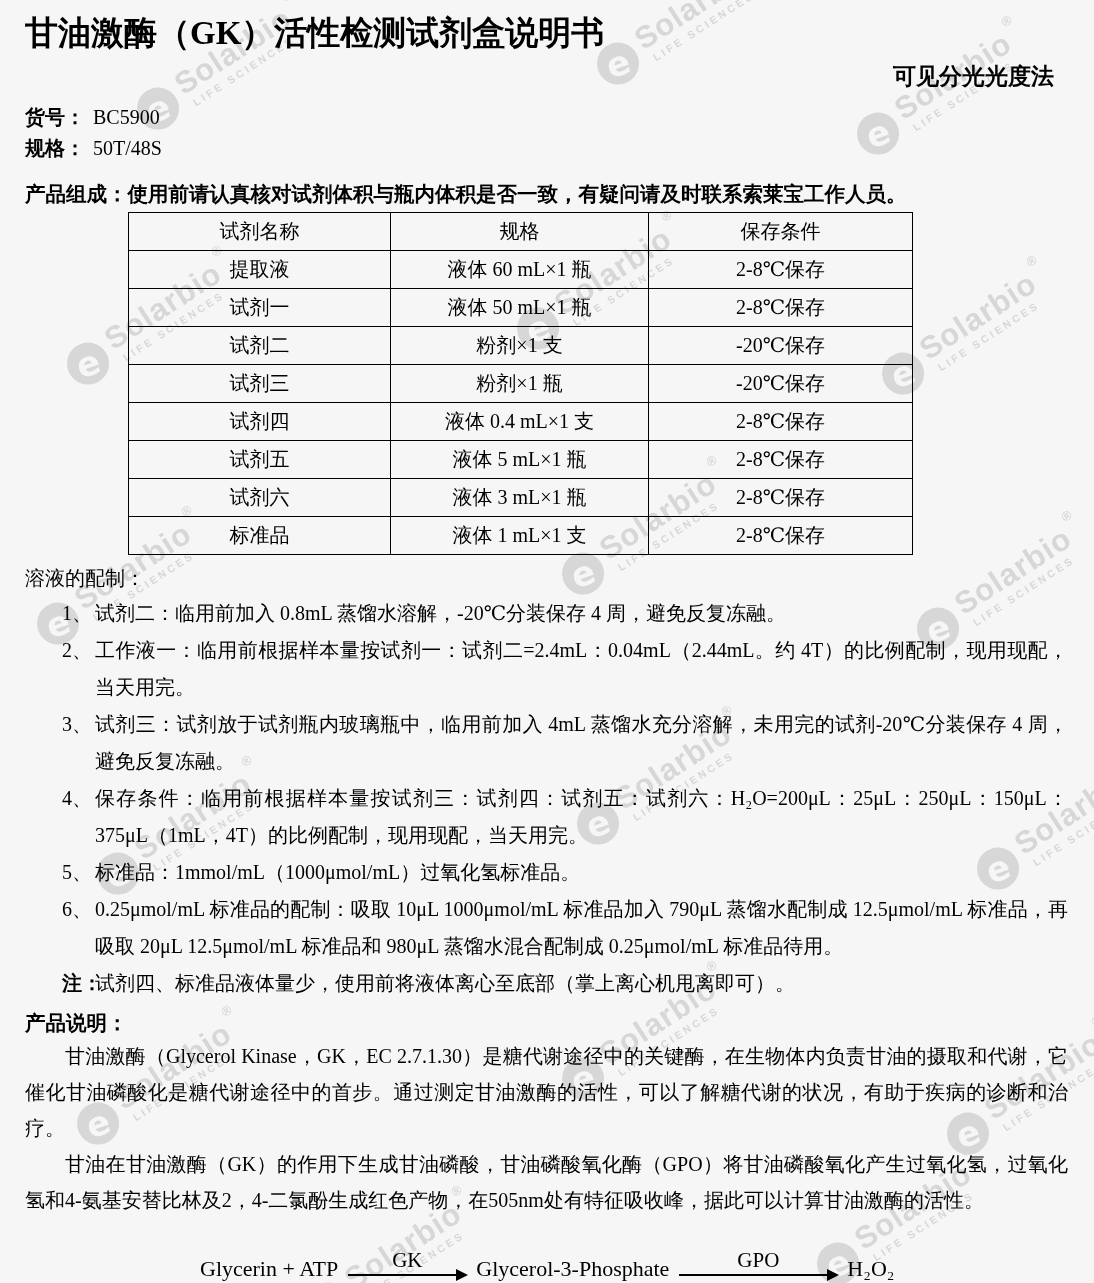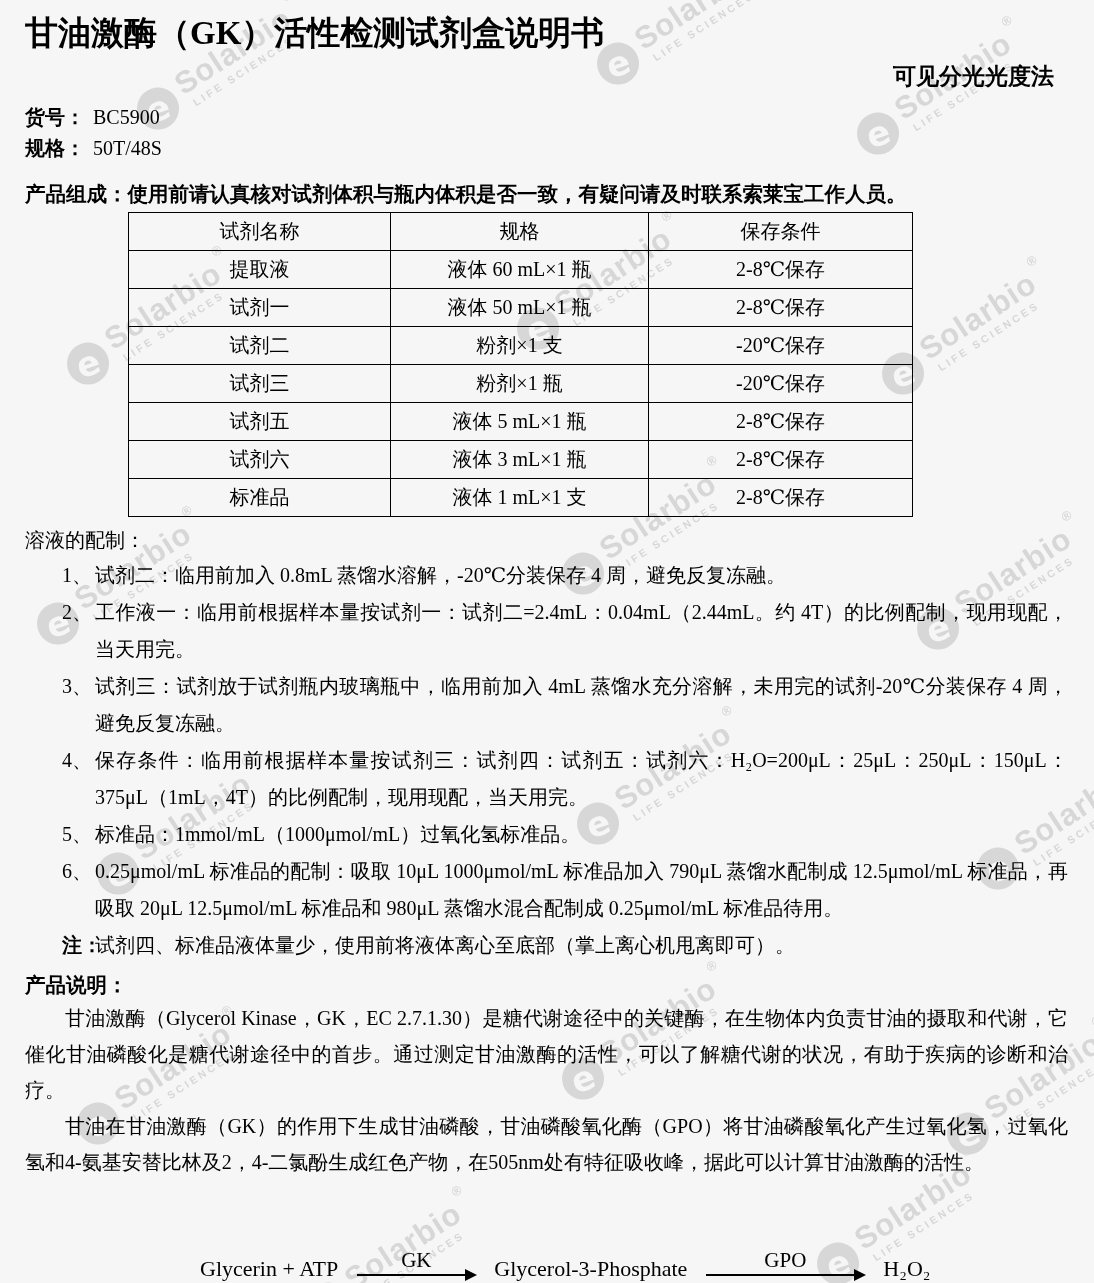--- a/index.html
+++ b/index.html
@@ -79,21 +79,21 @@
     margin-top:6px;font-size:20.5px;line-height:30px;
     font-family:"Liberation Sans","DejaVu Sans",sans-serif;font-weight:bold;
   }
   .para{
     margin:0;font-size:20px;line-height:36px;text-align:justify;
     text-indent:40px;
   }
   
   .reaction{
     position:absolute;left:200px;bottom:1px;z-index:1;
-    display:flex;align-items:flex-end;gap:19px;
+    display:flex;align-items:flex-end;gap:10px;
     font-size:22px;line-height:26px;justify-content:space-between;
   }
   .rx-term{white-space:nowrap;}
   .rx-arrow{display:flex;flex-direction:column;align-items:center;margin-bottom:6px;}
   .rx-enz{font-size:21px;line-height:22px;}
   .rx-shaft{position:relative;height:2px;background:#000;margin-top:3px;}
   .rx-shaft.w1{width:118px;}
   .rx-shaft.w2{width:158px;}
   .rx-shaft::after{
     content:"";position:absolute;right:-2px;top:-5px;
@@ -284,20 +284,25 @@
       </tr>
       <tr>
         <td>试剂二</td>
         <td>粉剂×1 支</td>
         <td>-20℃保存</td>
       </tr>
       <tr>
         <td>试剂三</td>
         <td>粉剂×1 瓶</td>
         <td>-20℃保存</td>
+      </tr>
+      <tr>
+        <td>试剂四</td>
+        <td>液体 0.4 mL×1 支</td>
+        <td>2-8℃保存</td>
       </tr>
       <tr>
         <td>试剂五</td>
         <td>液体 5 mL×1 瓶</td>
         <td>2-8℃保存</td>
       </tr>
       <tr>
         <td>试剂六</td>
         <td>液体 3 mL×1 瓶</td>
         <td>2-8℃保存</td>

